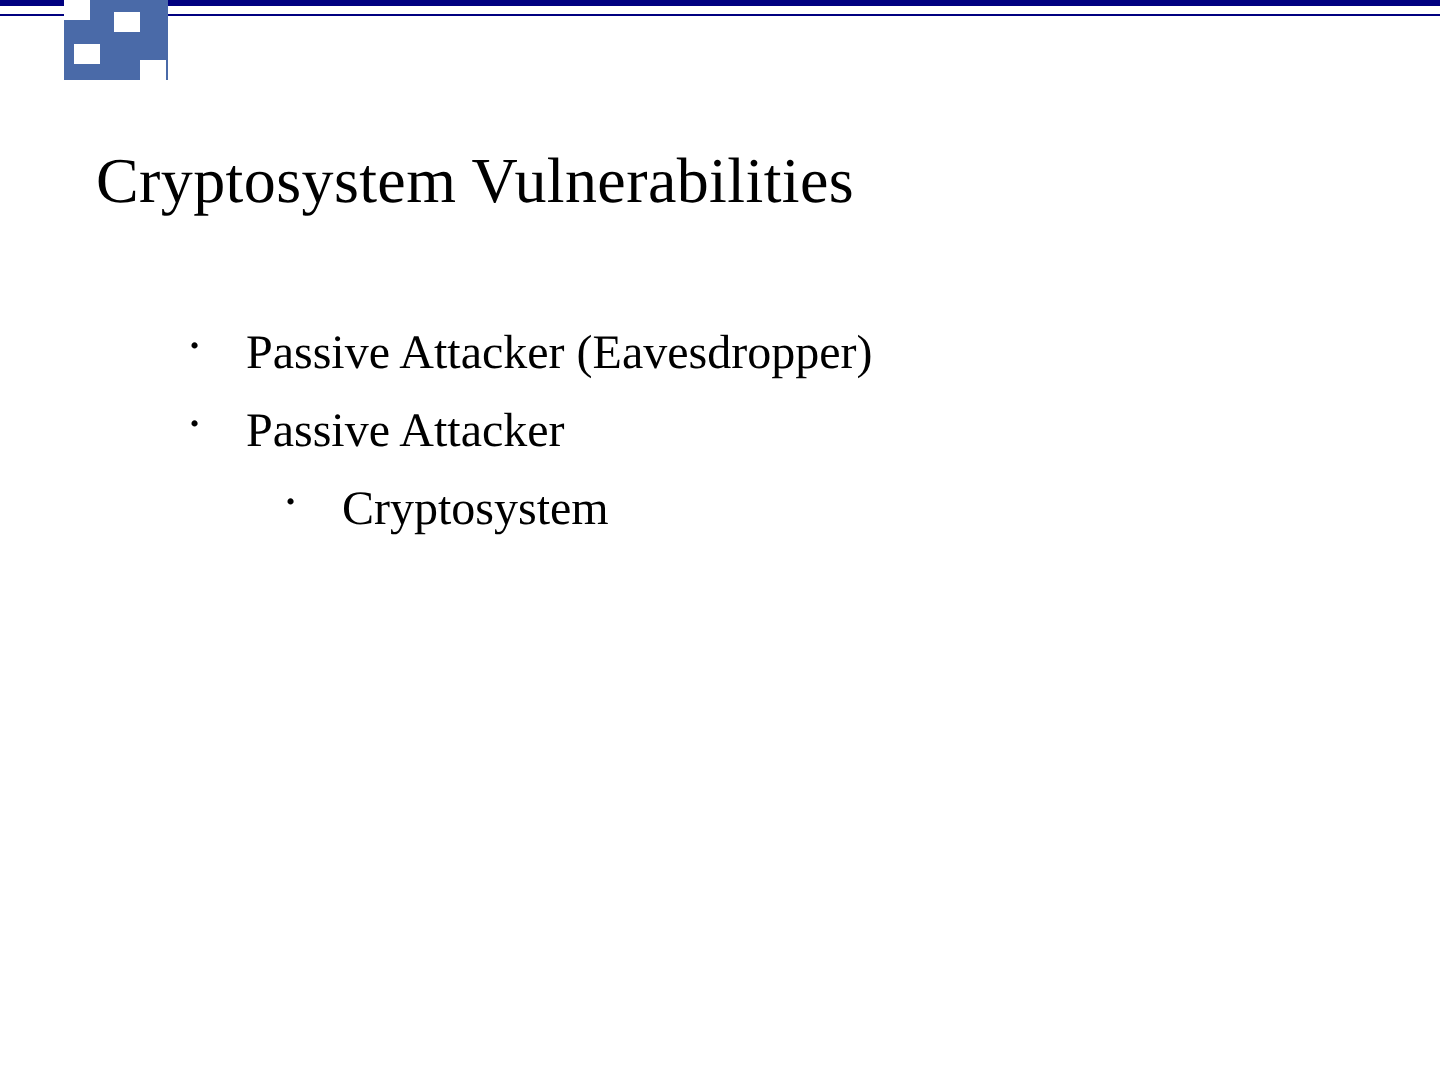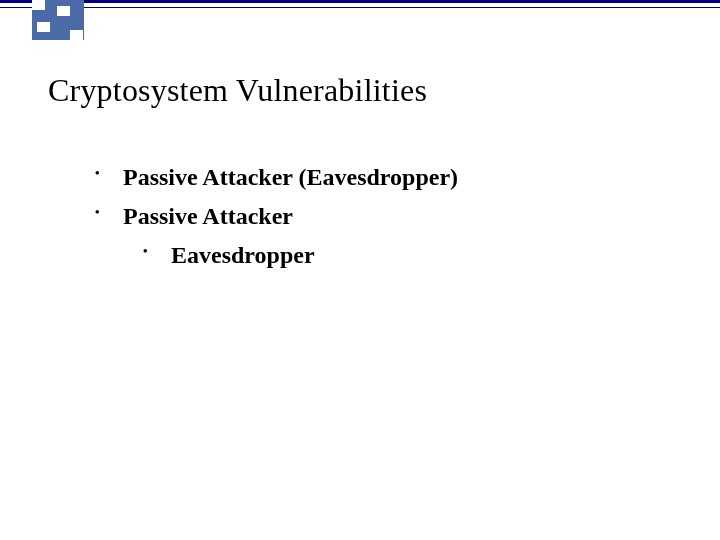--- a/index.html
+++ b/index.html
@@ -77,21 +77,20 @@
   }
   .body ul {
     list-style: none;
     margin: 0;
     padding: 0;
   }
   .body li.level1 {
     position: relative;
     padding-left: 28px;
     margin-bottom: 4px;
-    font-weight: bold;
   }
   .body li.level1::before {
     content: "•";
     position: absolute;
     left: 0;
     top: 6px;
     font-size: 13px;
     line-height: 1;
   }
   .body ul.sub {
@@ -132,20 +131,20 @@
 
   <div class="body">
     <ul>
       <li class="level1">
         <span>Passive Attacker (Eavesdropper)</span>
       </li>
       <li class="level1">
         <span>Passive Attacker</span>
         <ul class="sub">
           <li class="level2">
-            <span>Eavesdropper</span>
+            <span>Cryptosystem</span>
           </li>
         </ul>
       </li>
     </ul>
   </div>
 
 </div>
 
 </body></html>

